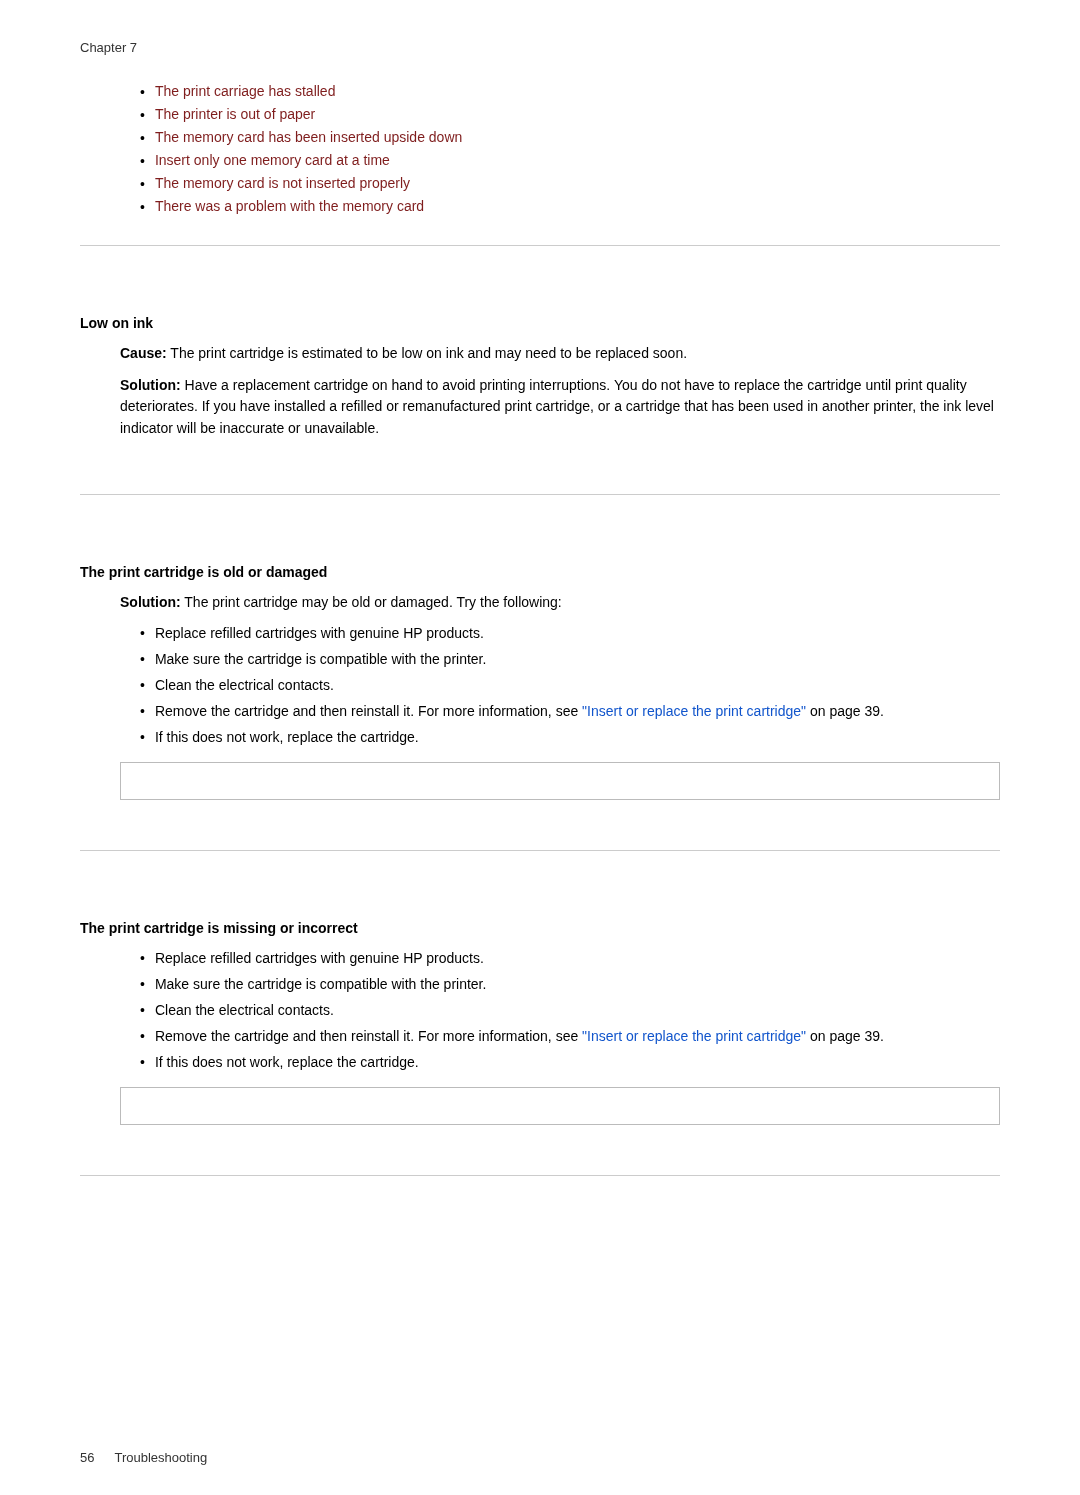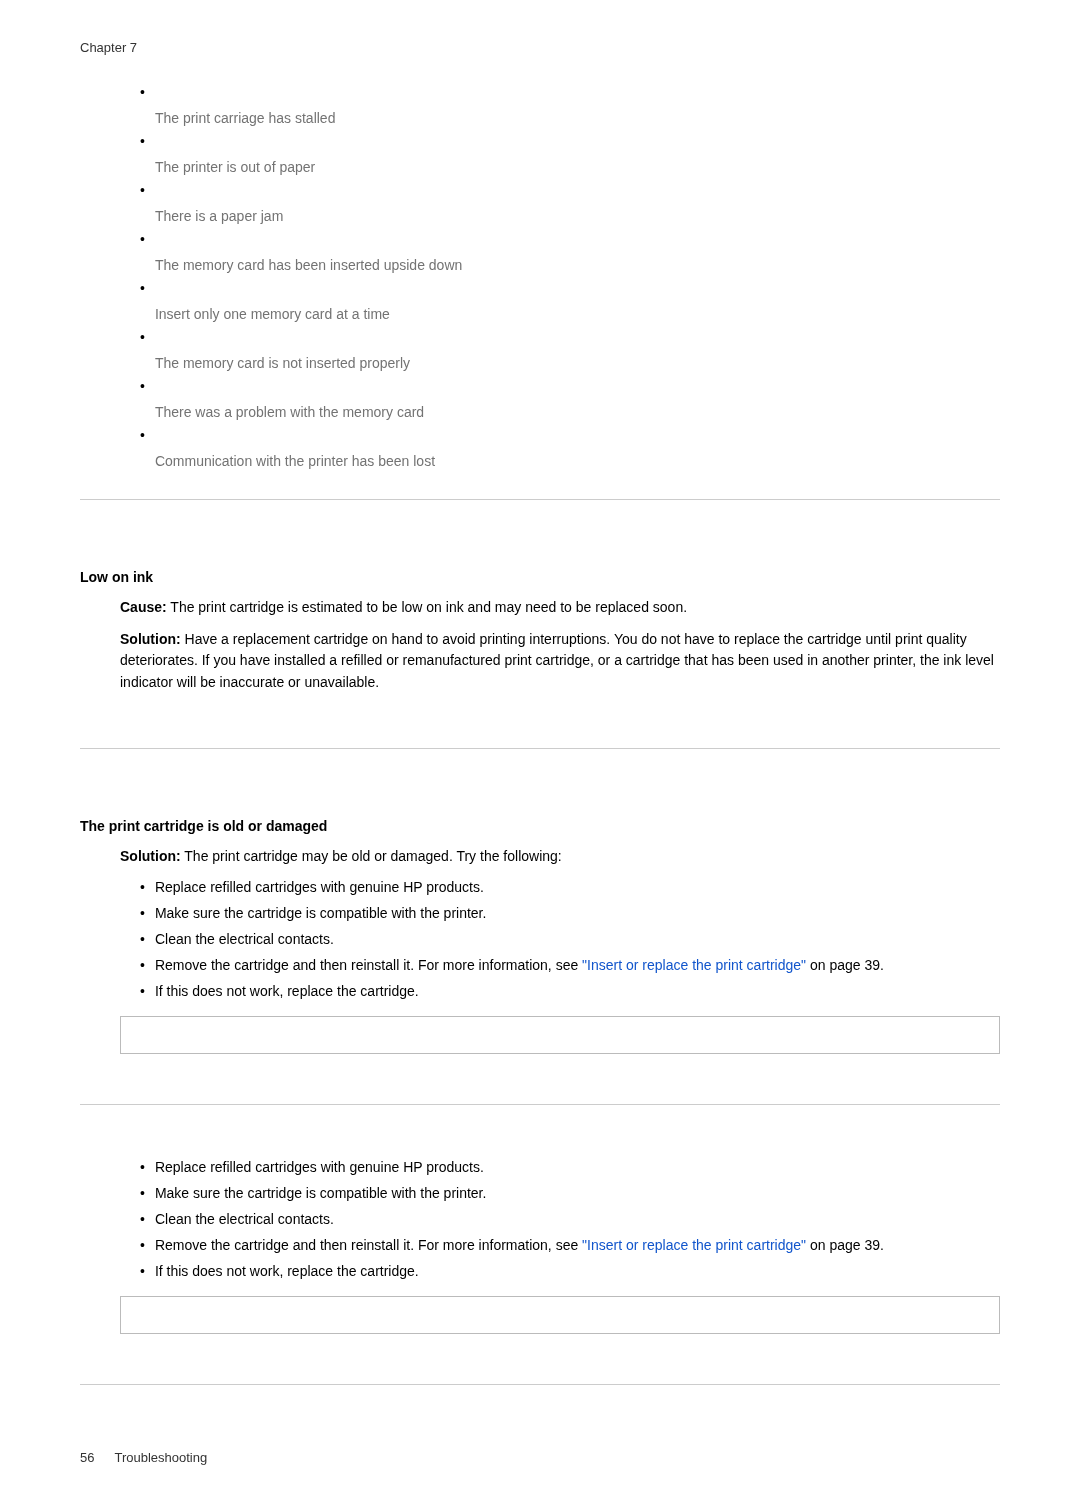--- a/index.html
+++ b/index.html
@@ -41,23 +41,22 @@
     }
 
     .toc-list li::before {
       content: "•";
       margin-right: 10px;
       flex-shrink: 0;
       margin-top: 1px;
     }
 
     .toc-list li a {
-      color: #737373;
+      color: #7f1d1d;
       text-decoration: none;
-      margin-top: 27px;
     }
 
     .section-divider {
       border: none;
       border-top: 1px solid #ccc;
       margin: 24px 0;
     }
 
     .section-block {
       margin-bottom: 0;
@@ -144,36 +143,30 @@
   <div class="chapter-label">Chapter 7</div>
 
   <ul class="toc-list">
     <li>
         <a href="#">The print carriage has stalled</a>
       </li>
     <li>
         <a href="#">The printer is out of paper</a>
       </li>
     <li>
-        <a href="#">There is a paper jam</a>
-      </li>
-    <li>
         <a href="#">The memory card has been inserted upside down</a>
       </li>
     <li>
         <a href="#">Insert only one memory card at a time</a>
       </li>
     <li>
         <a href="#">The memory card is not inserted properly</a>
       </li>
     <li>
         <a href="#">There was a problem with the memory card</a>
-      </li>
-    <li>
-        <a href="#">Communication with the printer has been lost</a>
       </li>
   </ul>
 
   <hr class="section-divider">
 
   <div class="section-block">
     <div class="section-title">Low on ink</div>
     <div class="section-content">
       <p class="paragraph">
         <span class="label-bold">Cause:</span><span>   The print cartridge is estimated to be low on ink and may need to be replaced soon.</span>
@@ -209,20 +202,21 @@
             <span>If this does not work, replace the cartridge.</span>
           </li>
       </ul>
       <div class="note-box"></div>
     </div>
   </div>
 
   <hr class="section-divider">
 
   <div class="section-block">
+    <div class="section-title">The print cartridge is missing or incorrect</div>
     <div class="section-content">
       <ul class="bullet-list">
         <li>
             <span>Replace refilled cartridges with genuine HP products.</span>
           </li>
         <li>
             <span>Make sure the cartridge is compatible with the printer.</span>
           </li>
         <li>
             <span>Clean the electrical contacts.</span>

